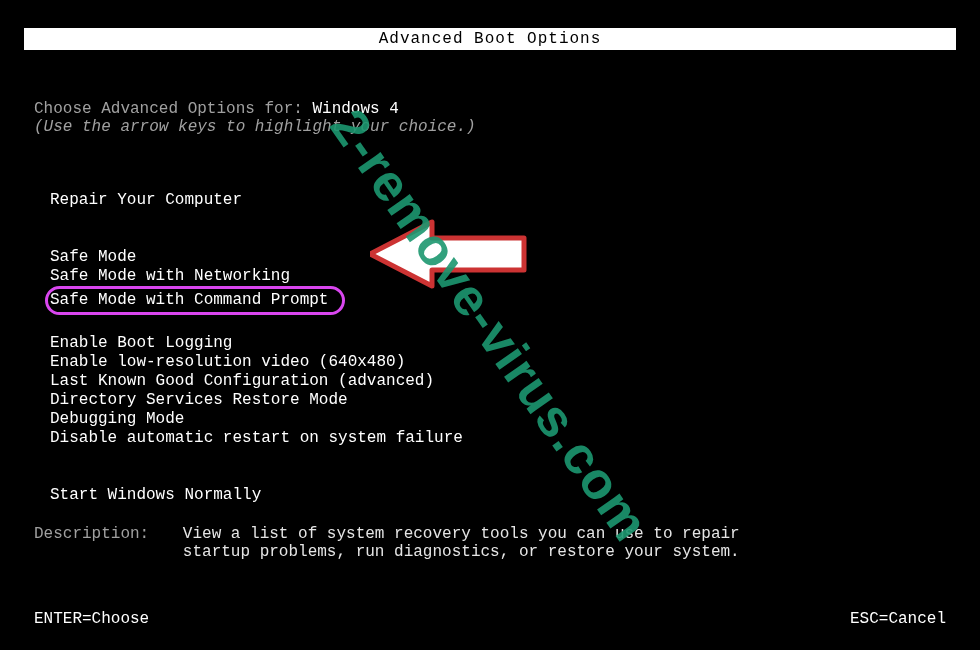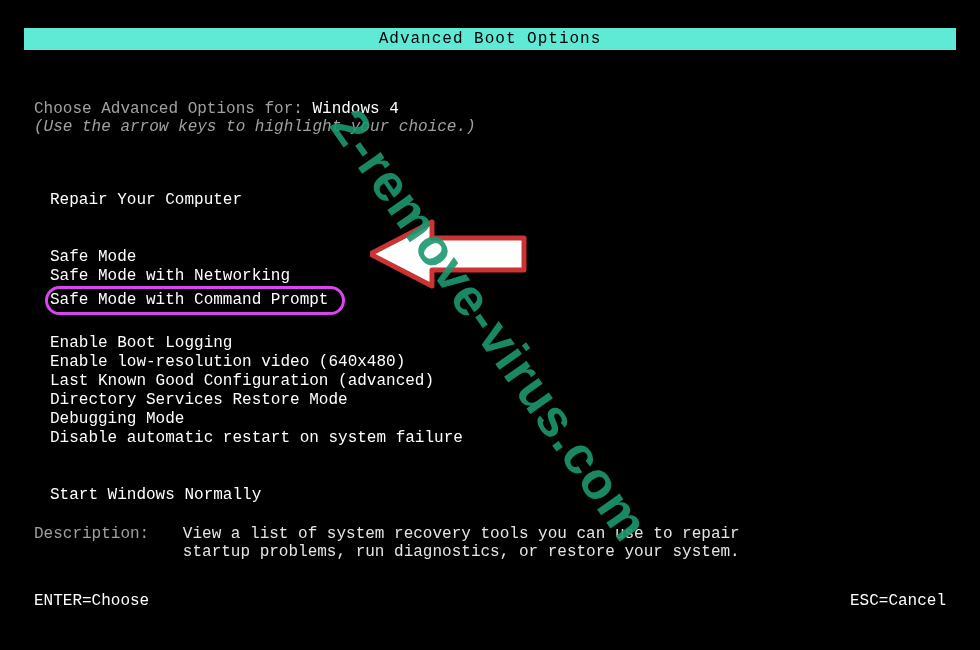--- a/index.html
+++ b/index.html
@@ -16,21 +16,21 @@
       height: 650px;
       overflow: hidden;
       position: relative;
     }
     .screen {
       padding: 28px 24px 0 24px;
       position: relative;
       height: 100%;
     }
     .title-bar {
-      background: #5eead4;
+      background: #ffffff;
       color: #000;
       text-align: center;
       padding: 2px 0;
       font-weight: normal;
       letter-spacing: 1px;
     }
     .content {
       padding: 50px 10px 0 10px;
     }
     .choose-line {
@@ -84,21 +84,21 @@
       vertical-align: top;
       color: #e5e5e5;
       margin-left: 24px;
       max-width: 560px;
       line-height: 18px;
     }
     .footer {
       position: absolute;
       left: 0;
       right: 0;
-      bottom: 40px;
+      bottom: 22px;
       padding: 0 34px;
       color: #fff;
     }
     .footer-left {
       float: left;
     }
     .footer-right {
       float: right;
     }
     .watermark {

